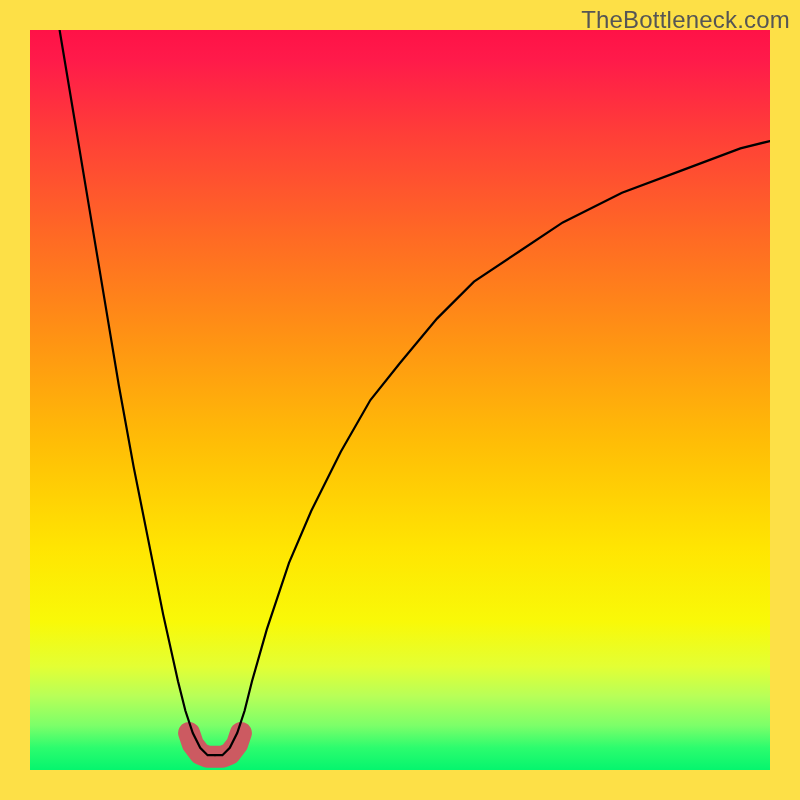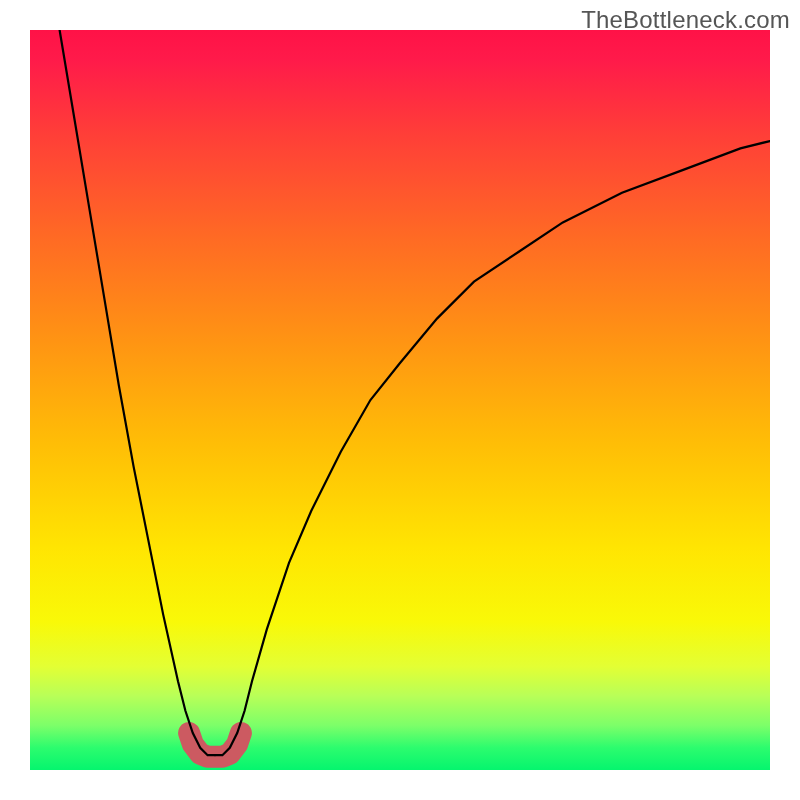--- a/index.html
+++ b/index.html
@@ -10,21 +10,21 @@
     overflow: hidden;
     background: #000;
     font-family: Arial, Helvetica, sans-serif;
   }
   .frame {
     position: absolute;
     top: 0;
     left: 0;
     width: 800px;
     height: 800px;
-    background: #ffffff;
+    background: #fde047;
   }
   .plot {
     position: absolute;
     top: 30px;
     left: 30px;
     width: 740px;
     height: 740px;
     
     background: linear-gradient(
       to bottom,

